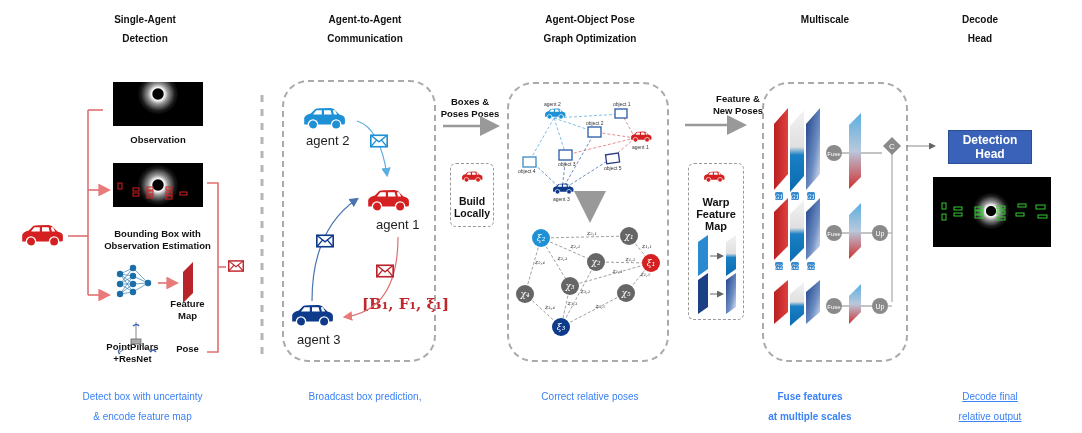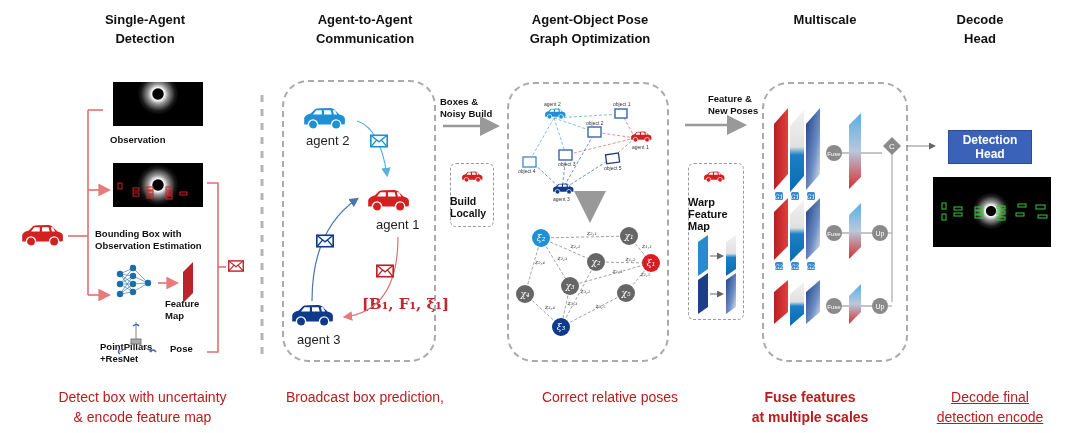--- a/index.html
+++ b/index.html
@@ -1,21 +1,21 @@
 <!DOCTYPE html>
 <html><head>
 <meta charset="utf-8">
 <style>
   html, body { margin:0; padding:0; background:#fff; }
   body { width:1082px; height:433px; position:relative; overflow:hidden;
          font-family:"Liberation Sans", "DejaVu Sans", sans-serif; color:#111; }
   .abs { position:absolute; }
-  .stage-title { position:absolute; top:10px; font-weight:bold; font-size:13px; text-align:center; line-height:19px; }
-  .caption { position:absolute; top:387px; font-size:14px; text-align:center; line-height:20px; color:#b91c1c; }
-  .small-lbl { position:absolute; font-size:9.5px; font-weight:bold; text-align:left; line-height:12px; color:#111; }
+  .stage-title { position:absolute; top:10px; font-weight:bold; font-size:10px; text-align:center; line-height:19px; }
+  .caption { position:absolute; top:387px; font-size:10px; text-align:center; line-height:20px; color:#3b82f6; }
+  .small-lbl { position:absolute; font-size:9.5px; font-weight:bold; text-align:center; line-height:12px; color:#111; }
   .dashbox { position:absolute; border:2px dashed #aaa; border-radius:26px; }
   .dashbox-sm { position:absolute; border:1.5px dashed #999; border-radius:6px; }
   .lidar { position:absolute; background:#000; overflow:hidden; }
   .lidar .glow { position:absolute; border-radius:50%;
      background: radial-gradient(circle, #000 0 18%, #fff 22%, rgba(255,255,255,0.6) 35%, rgba(255,255,255,0.1) 60%, transparent 75%); }
   .det-head { position:absolute; left:948px; top:130px; width:82px; height:32px; background:#3a62b8;
      border:1px solid #2b4d96; color:#fff; font-weight:bold; font-size:12px; text-align:center; line-height:14px;
      display:flex; align-items:center; justify-content:center; }
   .agent-lbl { position:absolute; font-size:13px; color:#222; }
   svg { position:absolute; left:0; top:0; overflow:visible; }
@@ -43,30 +43,30 @@
   <div>Head</div>
 </div>
 
 <div class="caption" style="left:40px;width:205px;">
   <div>Detect box with uncertainty</div>
   <div>&amp; encode feature map</div>
 </div>
 <div class="caption" style="left:270px;width:190px;">
   <div>Broadcast box prediction,</div>
 </div>
-<div class="caption" style="left:530px;width:160px;">
+<div class="caption" style="left:510px;width:160px;">
   <div>Correct relative poses</div>
 </div>
 <div class="caption" style="left:745px;width:130px;font-weight:bold;">
   <div>Fuse features</div>
   <div>at multiple scales</div>
 </div>
 <div class="caption" style="left:925px;width:130px;text-decoration:underline;">
   <div>Decode final</div>
-  <div>detection encode</div>
+  <div>relative output</div>
 </div>
 
 <div class="lidar" style="left:113px;top:82px;width:90px;height:44px;">
   <div class="glow" style="left:25px;top:-8px;width:40px;height:40px;"></div>
 </div>
 <div class="small-lbl" style="left:110px;top:134px;width:96px;">Observation</div>
 
 <div class="lidar" style="left:113px;top:163px;width:90px;height:44px;">
   <div class="glow" style="left:25px;top:2px;width:40px;height:40px;"></div>
 </div>
@@ -85,21 +85,21 @@
 <div class="small-lbl" style="left:170px;top:343px;width:35px;">Pose</div>
 
 <div class="dashbox" style="left:282px;top:80px;width:150px;height:278px;"></div>
 <div class="agent-lbl" style="left:306px;top:133px;">agent 2</div>
 <div class="agent-lbl" style="left:376px;top:217px;">agent 1</div>
 <div class="agent-lbl" style="left:297px;top:332px;">agent 3</div>
 <div class="abs" style="left:362px;top:295px;font-family:'DejaVu Serif',serif;font-weight:bold;font-size:15px;color:#c0282d;">[B₁, F₁, ξ₁]</div>
 
 <div class="small-lbl" style="left:440px;top:96px;width:60px;">
   <div>Boxes &amp;</div>
-  <div>Noisy Build</div>
+  <div>Poses Poses</div>
 </div>
 <div class="dashbox-sm" style="left:450px;top:163px;width:42px;height:62px;"></div>
 <div class="small-lbl" style="left:450px;top:195px;width:44px;font-size:10.5px;">
   <div>Build</div>
   <div>Locally</div>
 </div>
 
 <div class="dashbox" style="left:507px;top:82px;width:158px;height:276px;"></div>
 
 <div class="small-lbl" style="left:708px;top:93px;width:60px;">

